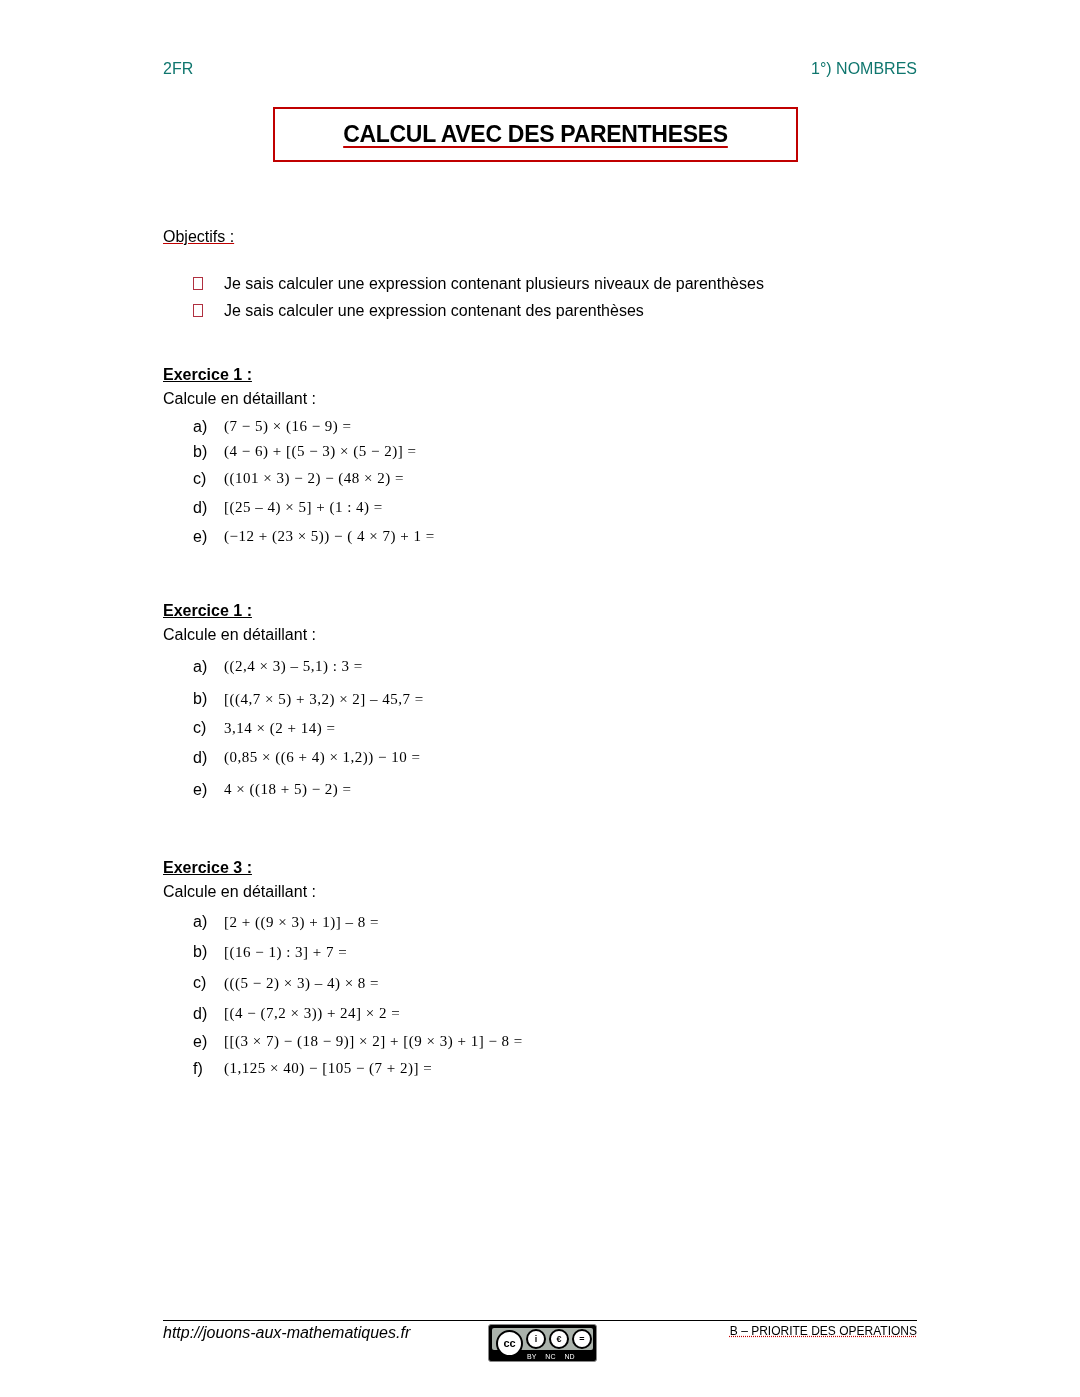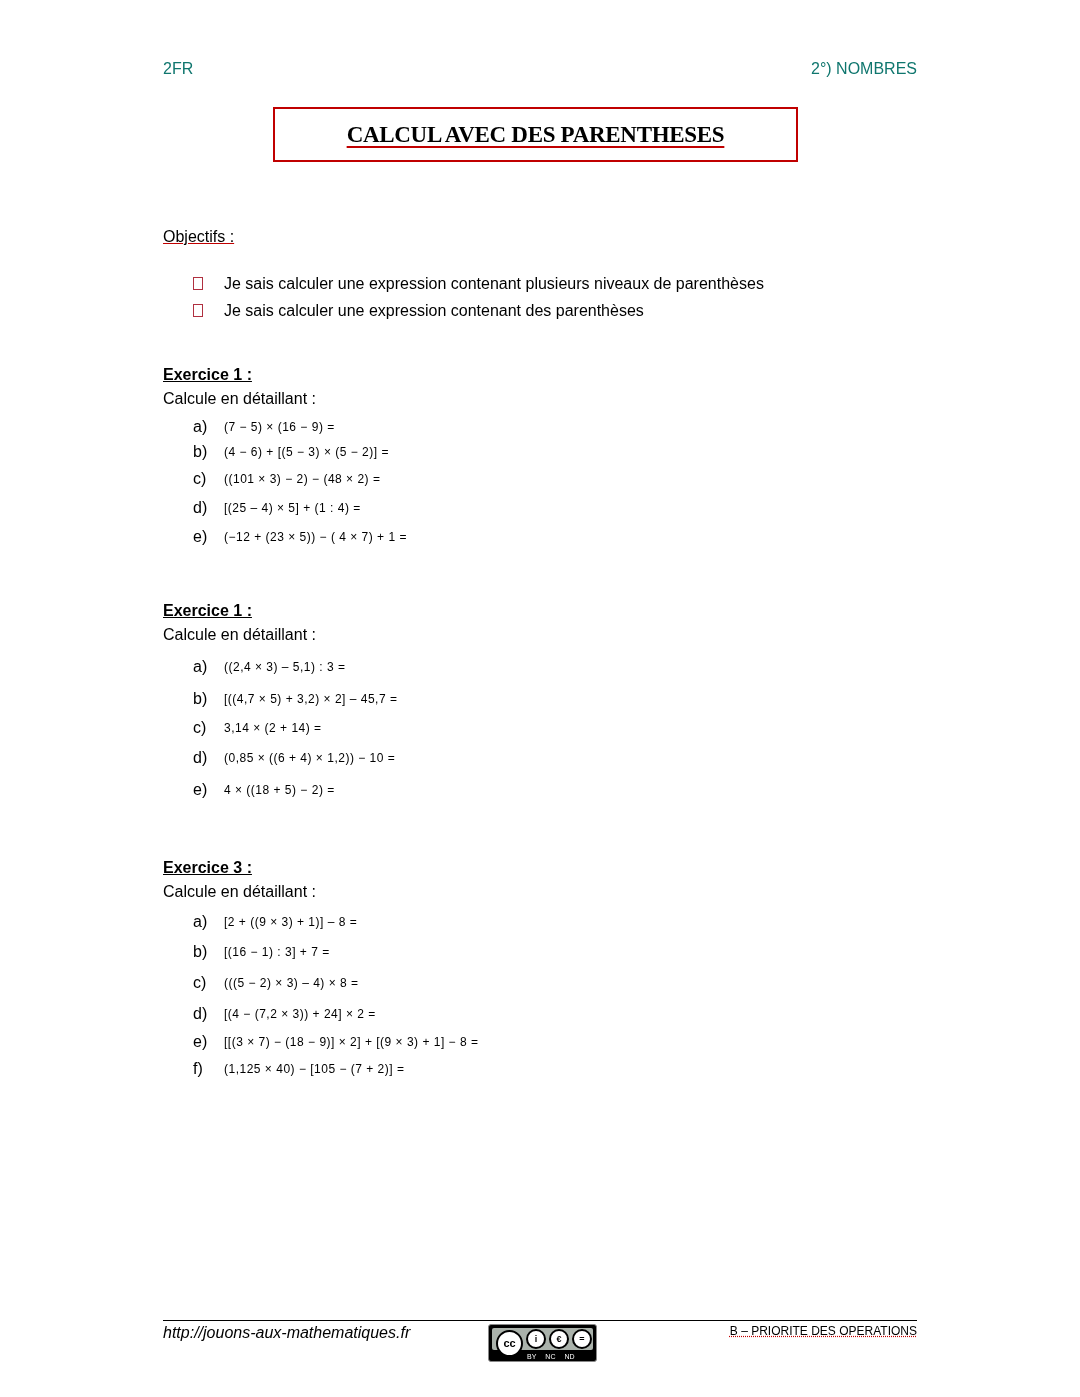--- a/index.html
+++ b/index.html
@@ -1,46 +1,46 @@
 <!DOCTYPE html>
 <html><head>
 <meta charset="utf-8">
 <style>
   html, body { margin: 0; padding: 0; background: #ffffff; }
   body { width: 1080px; height: 1397px; position: relative; font-family: "Liberation Sans", sans-serif; color: #000; overflow: hidden; }
   .hdr { position: absolute; top: 60px; font-size: 16px; color: #0f766e; }
   .hdr-left { left: 163px; }
   .hdr-right { right: 163px; }
-  .title-box { position: absolute; left: 273px; top: 107px; width: 525px; height: 55px; border: 2px solid #c00000; box-sizing: border-box; display: flex; align-items: center; justify-content: center; font-family: Liberation Serif, serif; }
+  .title-box { position: absolute; left: 273px; top: 107px; width: 525px; height: 55px; border: 2px solid #c00000; box-sizing: border-box; display: flex; align-items: center; justify-content: center; }
   .title { font-weight: bold; font-size: 23px; letter-spacing: -0.3px; text-decoration: underline; text-decoration-color: #c00000; text-underline-offset: 4px; }
   .obj-heading { position: absolute; left: 163px; top: 228px; font-size: 16px; text-decoration: underline; text-decoration-color: #c00000; }
   .obj-list { position: absolute; left: 193px; top: 270px; margin: 0; padding: 0; list-style: none; }
   .obj-list li { display: flex; align-items: center; height: 27px; font-size: 16px; }
   .box { width: 8px; height: 11px; border: 1px solid #b03040; margin-right: 21px; }
   .ex { position: absolute; left: 163px; }
   .ex-title { font-weight: bold; font-size: 16px; text-decoration: underline; height: 26px; line-height: 26px; }
   .ex-intro { font-size: 16px; height: 26px; line-height: 22px; }
   .items { margin: 0; padding: 0 0 0 30px; list-style: none; }
   .items li { display: flex; align-items: center; font-size: 16px; }
   .lbl { width: 31px; font-family: "Liberation Sans", sans-serif; }
-  .expr { font-family: Liberation Sans, sans-serif; font-size: 12px; letter-spacing: 0.5px; white-space: pre; }
+  .expr { font-family: Liberation Serif, serif; font-size: 15px; letter-spacing: 0.5px; white-space: pre; }
   .footer-line { position: absolute; left: 163px; top: 1320px; width: 754px; border-top: 1.5px solid #000; }
   .footer-left { position: absolute; left: 163px; top: 1324px; font-size: 16px; font-style: italic; }
   .footer-right { position: absolute; right: 163px; top: 1324px; font-size: 12px; text-decoration: underline dotted #c00000; }
   .cc { position: absolute; left: 488px; top: 1324px; width: 109px; height: 38px; background: #000; border-radius: 3px; border: 1px solid #888; box-sizing: border-box; }
   .cc .top { background: #aab2ab; position: absolute; left: 3px; top: 3px; width: 101px; height: 22px; border-radius: 2px; display: flex; align-items: center; padding-left: 4px; gap: 3px; box-sizing: border-box; }
   .cc .c { width: 20px; height: 20px; border-radius: 50%; background: #fff; border: 2px solid #000; box-sizing: border-box; font-size: 9px; font-weight: bold; display: flex; align-items: center; justify-content: center; }
   .cc .c.big { width: 27px; height: 27px; margin-top: 8px; font-size: 11px; }
   .cc .labels { position: absolute; left: 38px; bottom: 1px; color: #fff; font-size: 7px; display: flex; gap: 9px; }
 </style>
 </head>
 <body>
 
 <div class="hdr hdr-left">2FR</div>
-<div class="hdr hdr-right">2°) NOMBRES</div>
+<div class="hdr hdr-right">1°) NOMBRES</div>
 
 <div class="title-box">
   <span class="title">CALCUL AVEC DES PARENTHESES</span>
 </div>
 
 <div class="obj-heading">Objectifs :</div>
 <ul class="obj-list">
   <li>
       <span class="box"></span>
       <span>Je sais calculer une expression contenant plusieurs niveaux de parenthèses</span>

